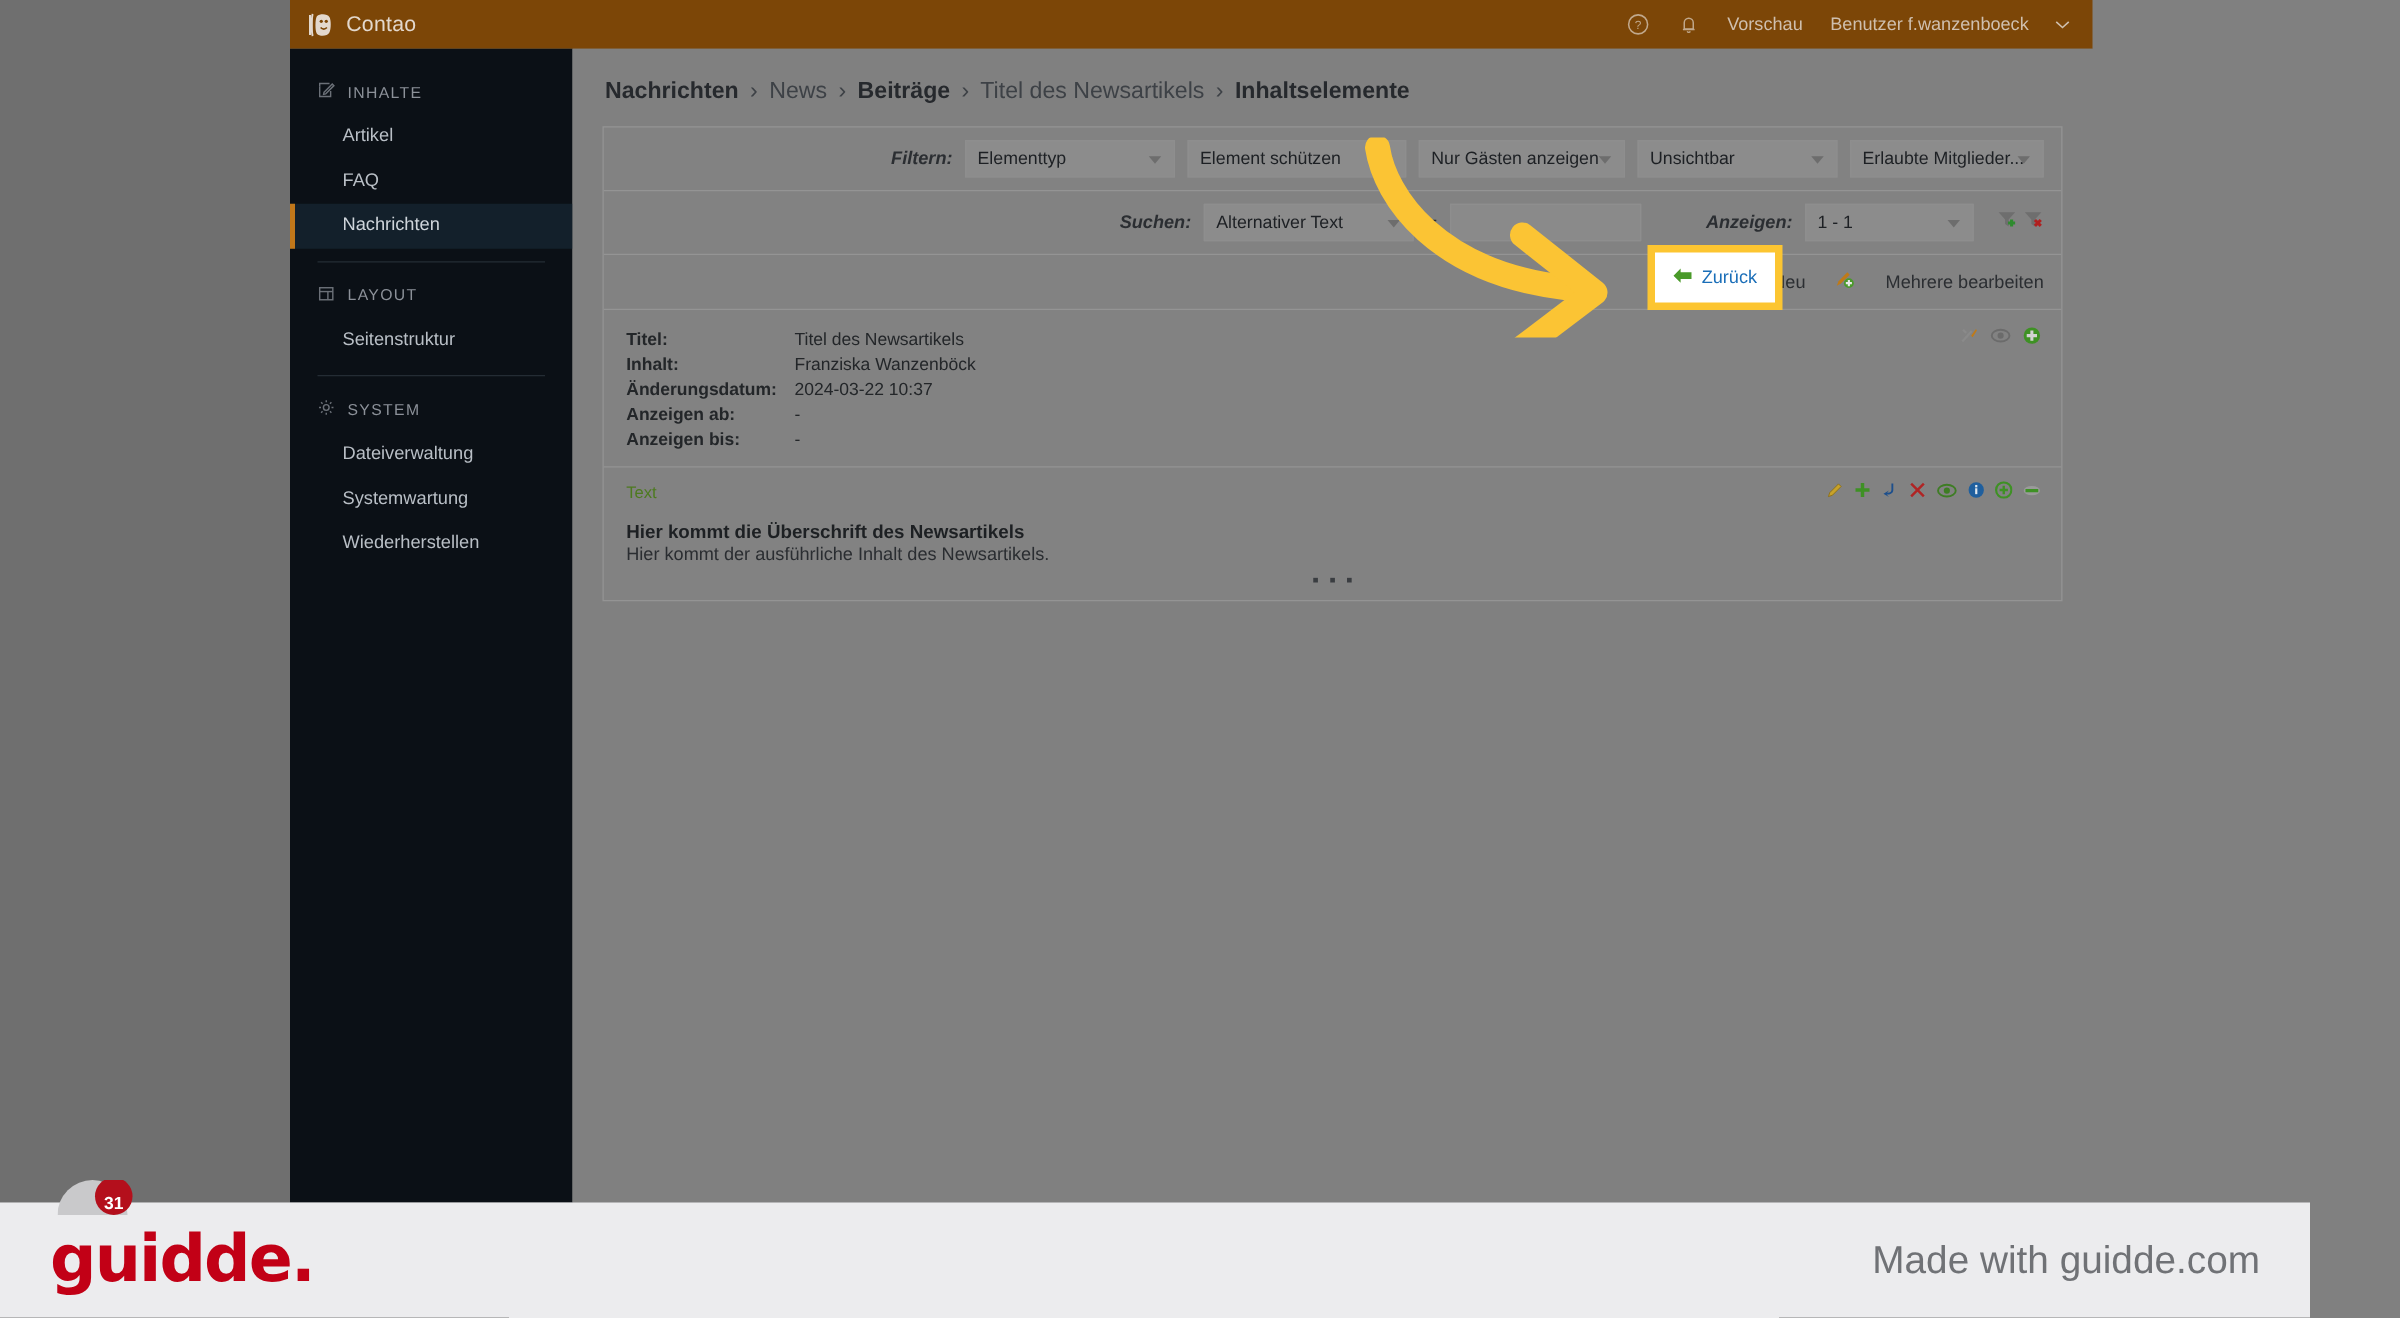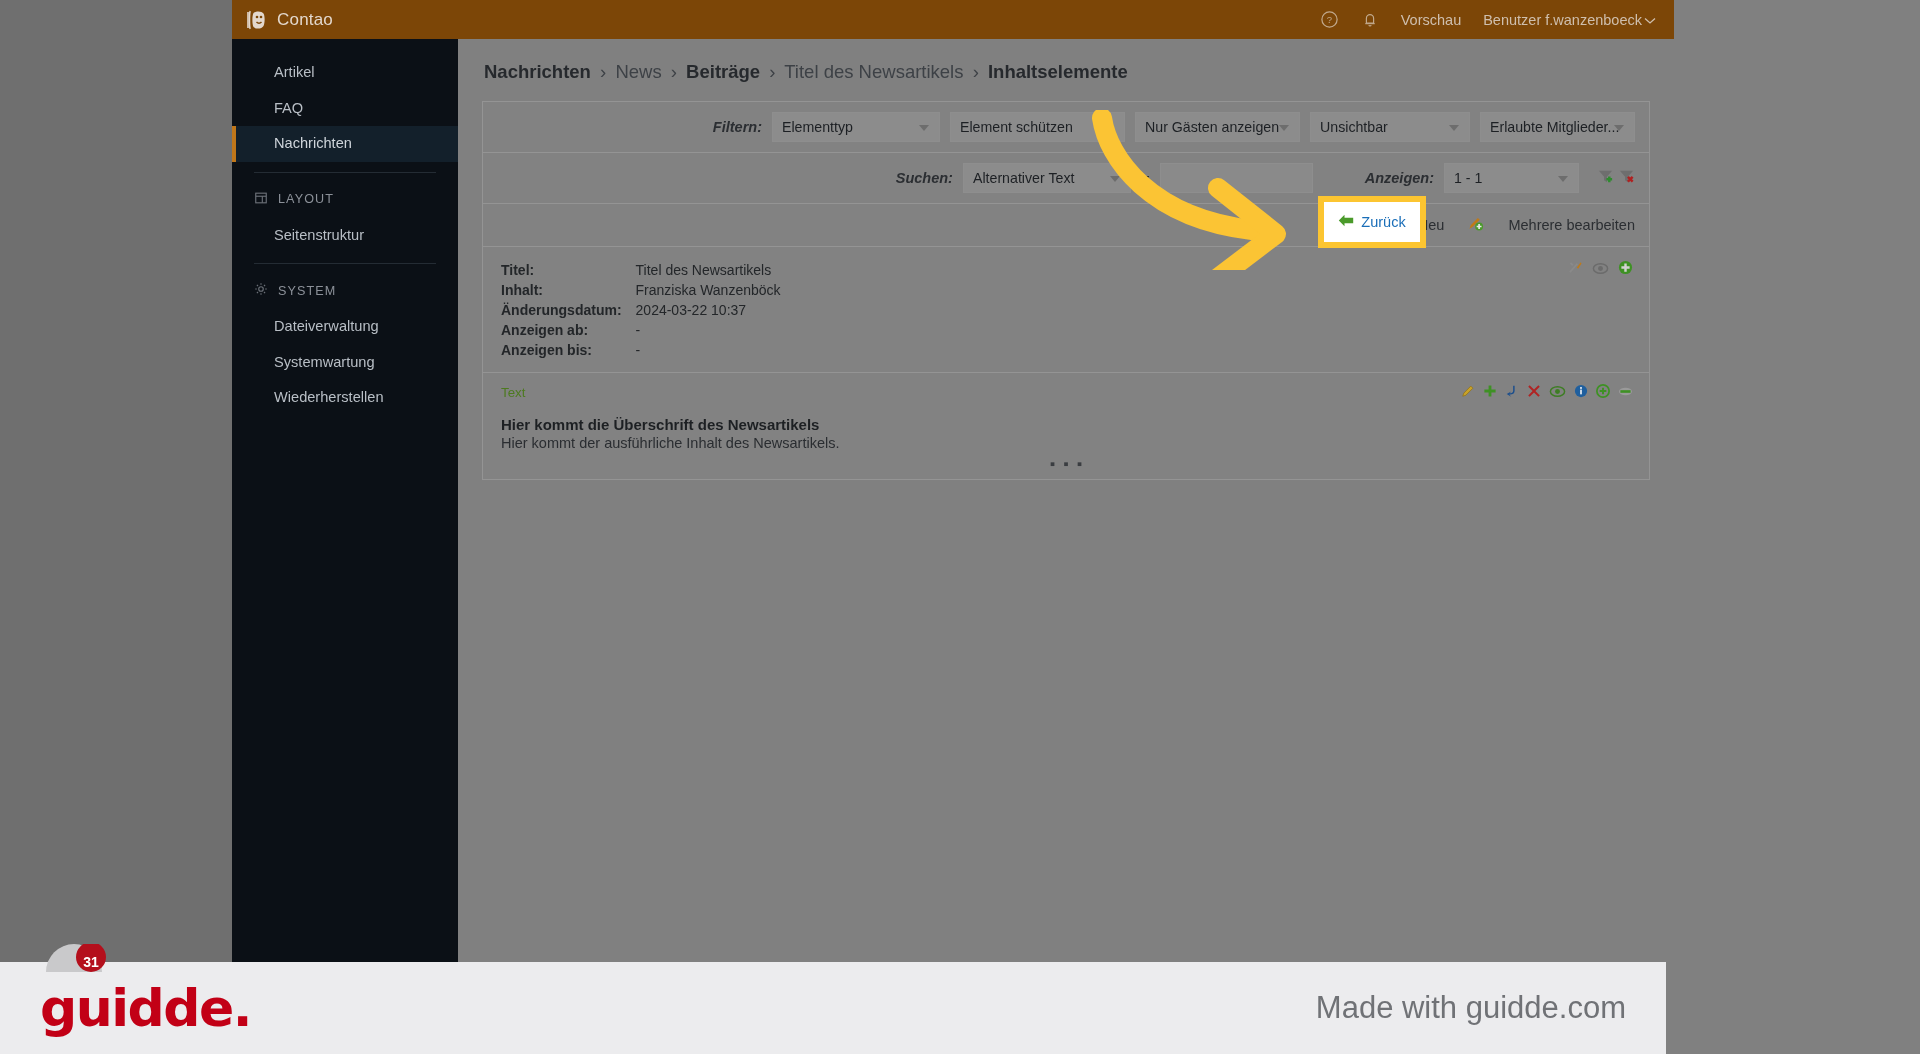--- a/index.html
+++ b/index.html
@@ -33,21 +33,21 @@
     padding-left: 14px; color: #dcd2c8; font-size: 17px;
   }
   .brand-mark { display:flex; align-items:center; }
   .brand-name { letter-spacing: .2px; color:#e3d8cd; }
   .topbar-right {
     margin-left: auto; display: flex; align-items: center; gap: 22px;
     padding-right: 18px; color: #c9b49c; font-size: 14.5px;
   }
   .topbar-right .t-icon { opacity:.9; display:flex; align-items:center; }
   .topbar-right .t-link { color:#cfbfae; }
-  .user-chip { display:flex; align-items:center; gap:2px; color:#cfbfae; }
+  .user-chip { display:flex; align-items:center; gap:21px; color:#cfbfae; }
 
   
   .sidebar {
     position: absolute; left: 232px; top: 39px; width: 226px; height: 923px;
     background: #0b1016;
     padding-top: 16px;
     font-size: 14.5px;
   }
   .nav-group { margin-bottom: 2px; }
   .group-head {
@@ -190,21 +190,21 @@
   }
 
   
   .arrow-svg {
     position: absolute; left: 1040px; top: 110px;
     width: 360px; height: 160px; z-index: 5; pointer-events:none;
   }
 
   
   .footer {
-    position: absolute; left: 0; top: 962px; width: 1666px; height: 92px;
+    position: absolute; left: 0; top: 962px; width: 1848px; height: 92px;
     background: #ececee;
     display: flex; align-items: center; justify-content: space-between;
     padding: 0 40px 1px 40px;
   }
   .guidde-logo {
     font-size: 52px; color: #c20016; font-weight: bold; letter-spacing: -1.5px;
     font-family: "DejaVu Sans", sans-serif;
   }
   .made-with { font-size: 31px; color: #707276; }
 
@@ -268,20 +268,30 @@
               <path d="M1 1.5 L6 6 L11 1.5" fill="none" stroke="#cfbfae" stroke-width="1.3"></path>
             </svg>
         </span>
       </span>
     </div>
   </div>
 
   <nav class="sidebar">
 
     <div class="nav-group">
+      <div class="group-head">
+        <span>
+          <svg width="14" height="14" viewBox="0 0 16 16">
+            <path d="M2 5 L2 14 L12 14 L12 9" fill="none" stroke="#8c9199" stroke-width="1.3"></path>
+            <path d="M2 5 L2 2 L11 2" fill="none" stroke="#8c9199" stroke-width="1.3"></path>
+            <path d="M6 10 L13.5 2.5 L15 4 L7.5 11.5 L5.6 12 Z" fill="none" stroke="#8c9199" stroke-width="1.3"></path>
+          </svg>
+        </span>
+        <span>INHALTE</span>
+      </div>
       <a class="nav-item">Artikel</a>
       <a class="nav-item">FAQ</a>
       <a class="nav-item active">Nachrichten</a>
     </div>
 
     <div class="nav-sep"></div>
 
     <div class="nav-group">
       <div class="group-head">
         <span>

